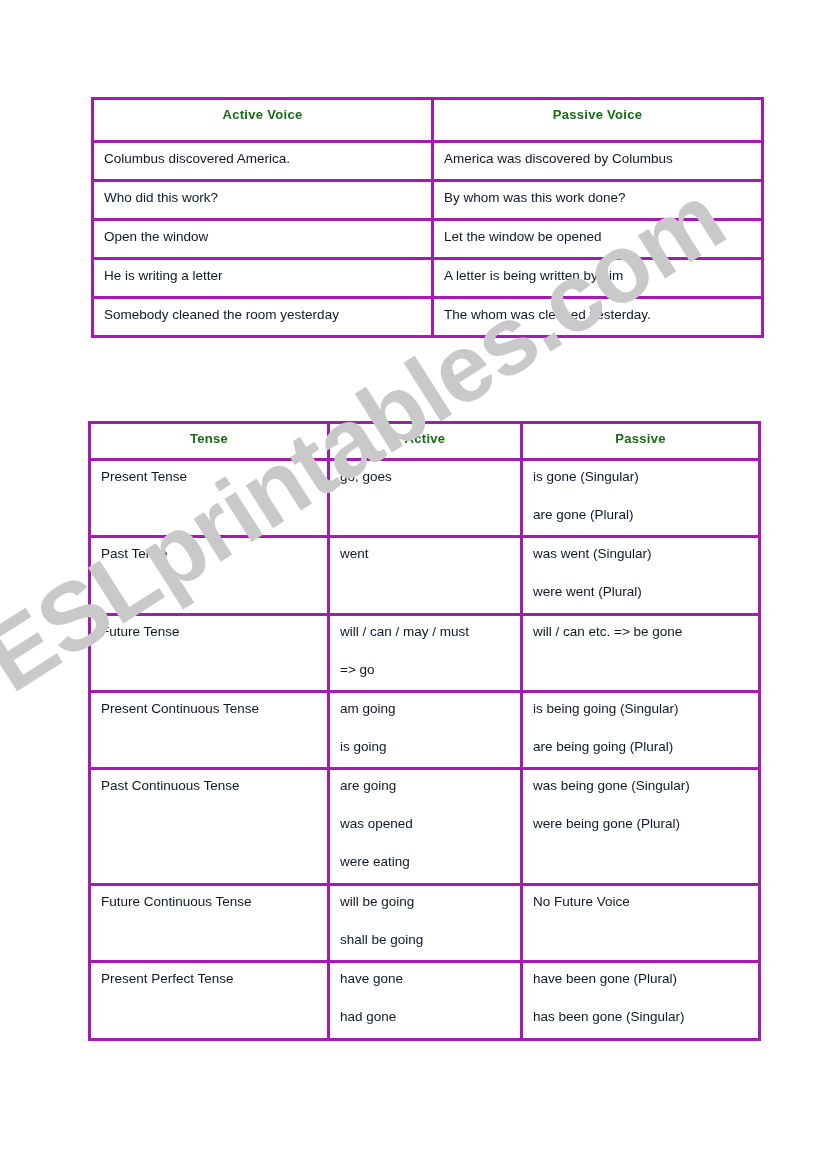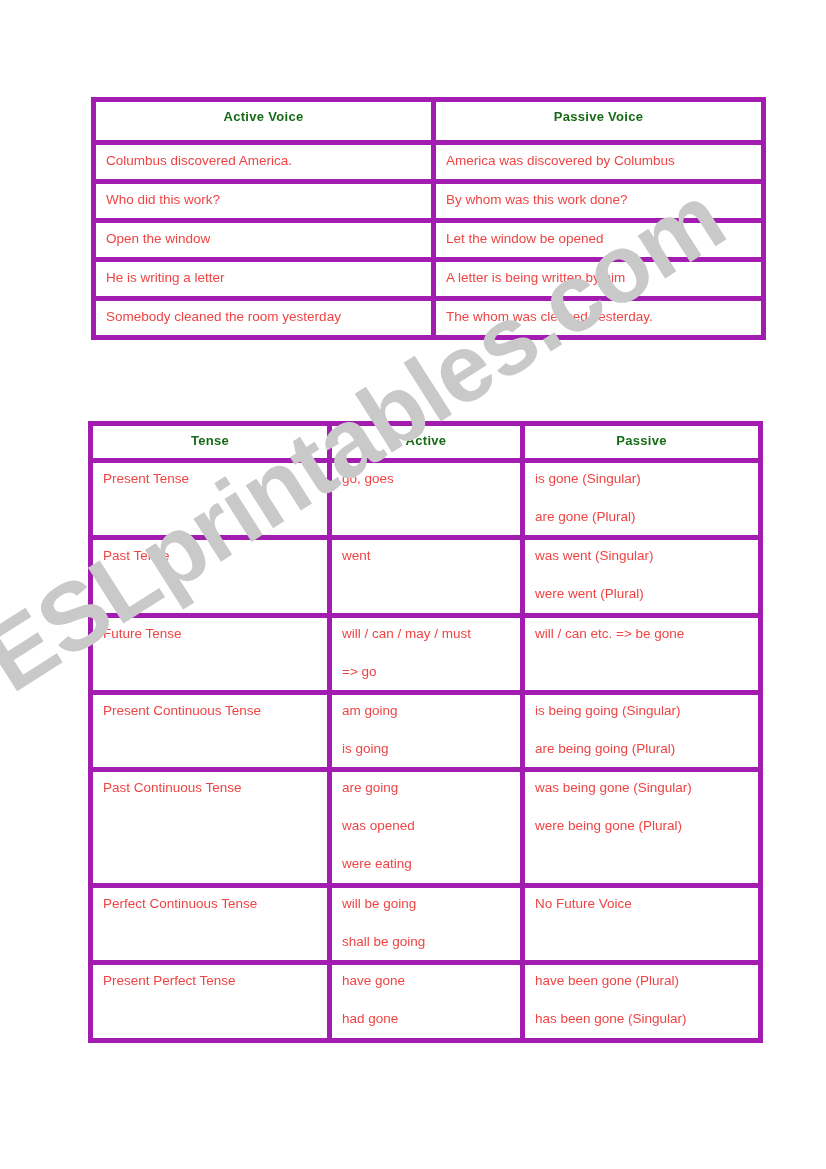--- a/index.html
+++ b/index.html
@@ -51,42 +51,42 @@
   }
 
   table.sheet {
     position: absolute;
     border-collapse: collapse;
     table-layout: fixed;
     background: transparent;
   }
   table.sheet td,
   table.sheet th {
-    border: 5px solid #a21caf;
+    border: 3px solid #a21caf;
     vertical-align: top;
     padding: 0;
     background: transparent;
   }
 
   th.hdr {
     text-align: center;
     font-family: "Liberation Sans", sans-serif;
     font-size: 13px;
     font-weight: bold;
     color: #176b17;
     letter-spacing: 0.3px;
   }
   th.hdr .hdr-inner {
     padding-top: 7px;
   }
 
   td.cell {
     font-family: "Liberation Sans", sans-serif;
     font-size: 13.5px;
-    color: #ef4444;
+    color: #0f172a;
     line-height: 17px;
   }
   td.cell .cell-inner {
     padding: 7px 0 0 10px;
   }
   td.cell .line {
     display: block;
     white-space: nowrap;
   }
   td.cell .line + .line {
@@ -321,21 +321,21 @@
           <div class="cell-inner">
             <span class="line">was being gone (Singular)</span>
             <span class="line">were being gone (Plural)</span>
           </div>
         </td>
       </tr>
 
       <tr class="r-6">
         <td class="cell">
           <div class="cell-inner">
-              <span class="line">Perfect Continuous Tense</span>
+              <span class="line">Future Continuous Tense</span>
             </div>
         </td>
         <td class="cell">
           <div class="cell-inner">
             <span class="line">will be going</span>
             <span class="line">shall be going</span>
           </div>
         </td>
         <td class="cell">
           <div class="cell-inner">

